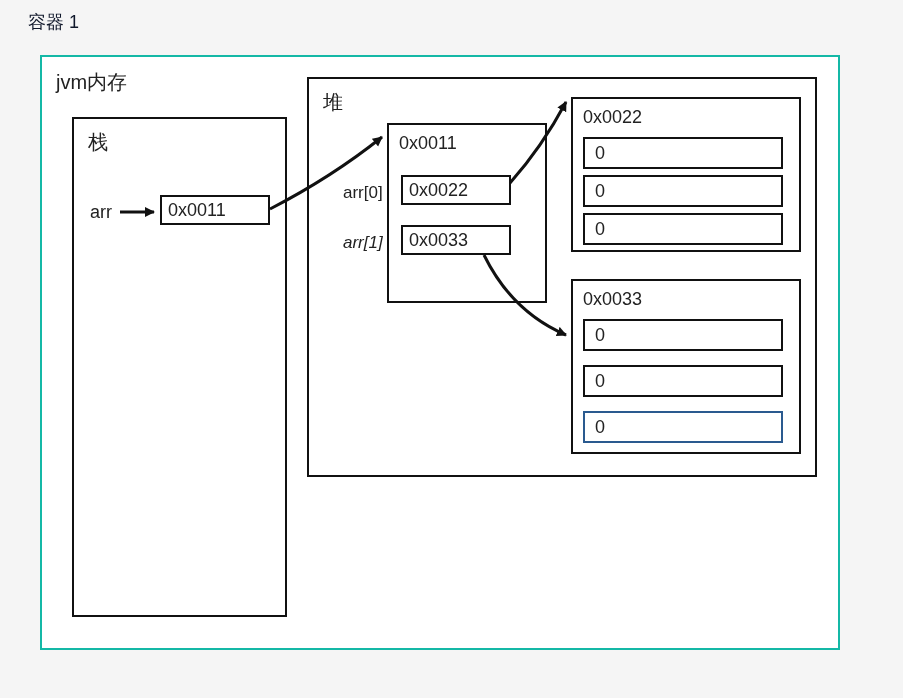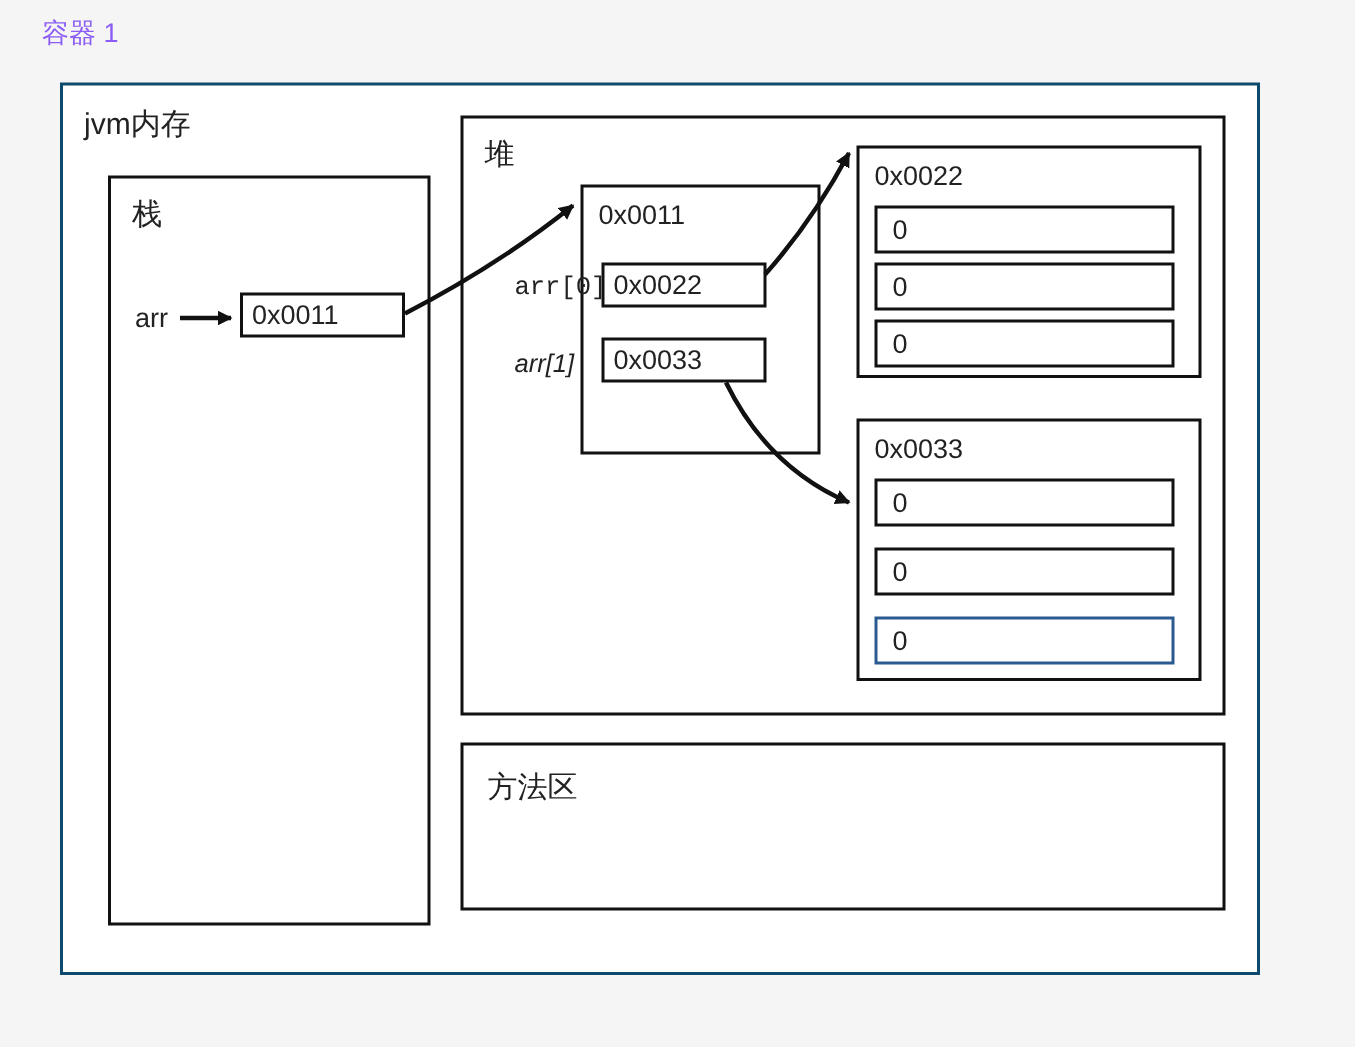--- a/index.html
+++ b/index.html
@@ -9,31 +9,31 @@
       width: 903px;
       height: 698px;
       position: relative;
       font-size: 18px;
       color: #222;
     }
     .container-label {
       position: absolute;
       top: 10px;
       left: 28px;
-      color: #8b5cf6;
+      color: #0f172a;
       font-size: 18px;
     }
     .jvm-box {
       position: absolute;
       top: 55px;
       left: 40px;
       width: 800px;
       height: 595px;
       background: #fff;
-      border: 2px solid #0c4a6e;
+      border: 2px solid #14b8a6;
     }
     .jvm-label { position: absolute; top: 12px; left: 14px; font-size: 20px; }
     .stack-box {
       position: absolute;
       top: 60px;
       left: 30px;
       width: 215px;
       height: 500px;
       border: 2px solid #111;
     }
@@ -61,21 +61,21 @@
     .heap-label { position: absolute; top: 10px; left: 14px; font-size: 20px; }
     .obj-0011 {
       position: absolute;
       top: 44px;
       left: 78px;
       width: 160px;
       height: 180px;
       border: 2px solid #111;
     }
     .obj-0011-title { position: absolute; top: 8px; left: 10px; }
-    .arr0-label { position: absolute; top: 58px; left: -46px; font-size: 17px; font-family: Liberation Mono, monospace; }
+    .arr0-label { position: absolute; top: 58px; left: -46px; font-size: 17px; }
     .arr1-label { position: absolute; top: 108px; left: -46px; font-size: 17px; font-style: italic; }
     .cell-0022 {
       position: absolute; top: 50px; left: 12px;
       width: 110px; height: 30px; border: 2px solid #111;
       display: flex; align-items: center; padding-left: 6px;
     }
     .cell-0033 {
       position: absolute; top: 100px; left: 12px;
       width: 110px; height: 30px; border: 2px solid #111;
       display: flex; align-items: center; padding-left: 6px;
@@ -181,23 +181,20 @@
         </div>
       <div class="value-cell v2">
           <span>0</span>
         </div>
       <div class="value-cell v3">
           <span>0</span>
         </div>
     </div>
   </div>
 
-  <div class="method-area">
-    <div class="method-label">方法区</div>
-  </div>
 
   <svg class="arrows">
     <defs>
       <marker id="ah" markerWidth="12" markerHeight="12" refX="9" refY="5" orient="auto" markerUnits="userSpaceOnUse">
         <path d="M0,0 L10,5 L0,10 Z" fill="#111"></path>
       </marker>
     </defs>
 
     <line x1="78" y1="155" x2="112" y2="155" stroke="#111" stroke-width="3" marker-end="url(#ah)"></line>
 

